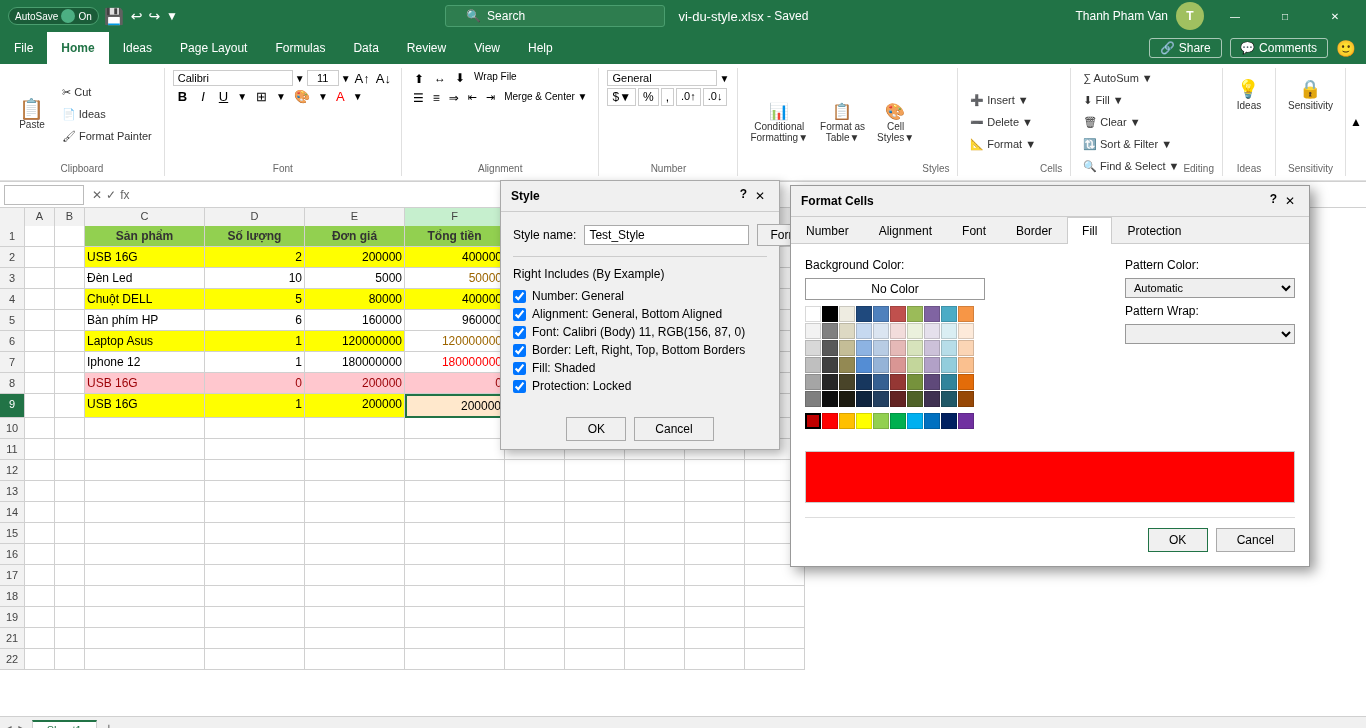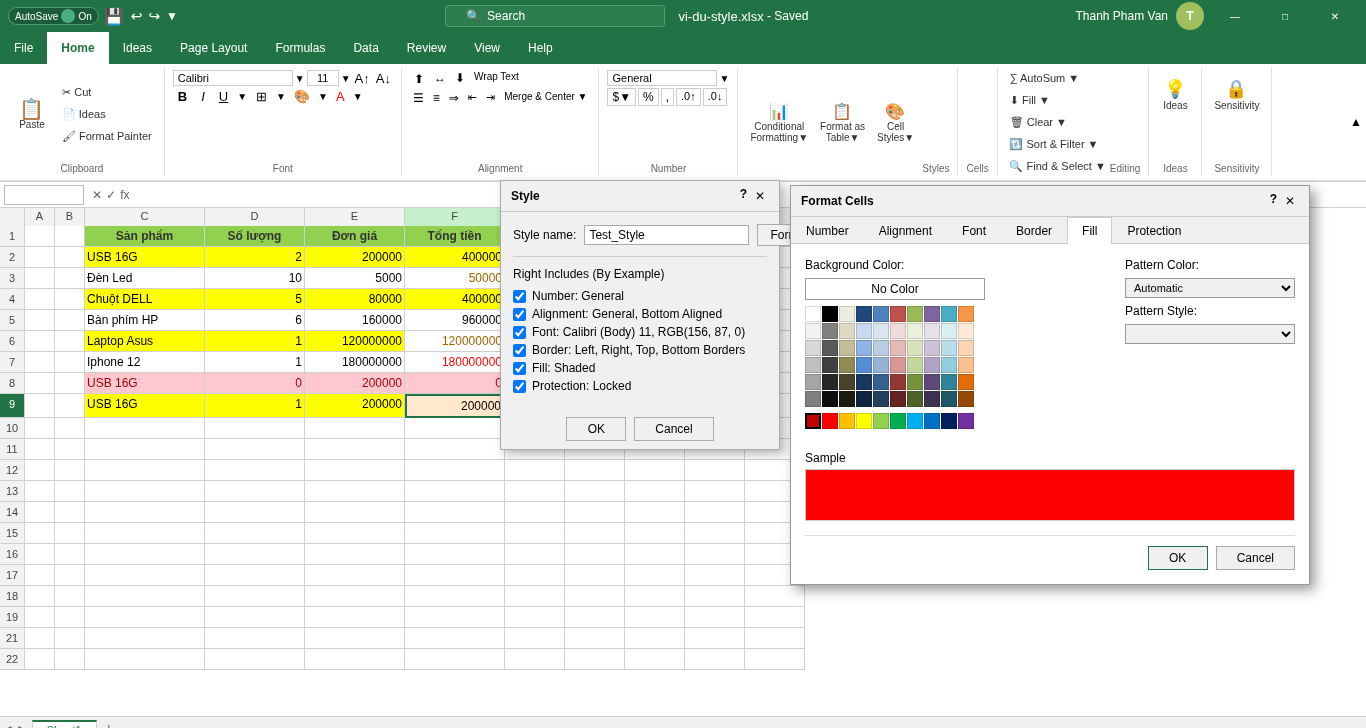--- a/index.html
+++ b/index.html
@@ -181,20 +181,25 @@
     <div class="ribbon-tab">File</div>
     <div class="ribbon-tab active">Home</div>
     <div class="ribbon-tab">Ideas</div>
     <div class="ribbon-tab">Page Layout</div>
     <div class="ribbon-tab">Formulas</div>
     <div class="ribbon-tab">Data</div>
     <div class="ribbon-tab">Review</div>
     <div class="ribbon-tab">View</div>
     <div class="ribbon-tab">Help</div>
     <div style="flex:1;"></div>
+    <div style="display:flex;align-items:center;gap:8px;padding-right:10px;">
+      <div style="border:1px solid rgba(255,255,255,0.6);border-radius:3px;padding:2px 10px;color:white;cursor:pointer;font-size:12px;">🔗 Share</div>
+      <div style="border:1px solid rgba(255,255,255,0.6);border-radius:3px;padding:2px 10px;color:white;cursor:pointer;font-size:12px;">💬 Comments</div>
+      <span style="font-size:16px;color:white;">🙂</span>
+    </div>
   </div>
 
   <div class="ribbon-content" style="background:#fff;">
 
     <div class="ribbon-group">
       <div class="ribbon-items">
         <div class="ribbon-btn" style="width:48px;">
           <div class="btn-icon">📋</div>
           <span style="font-size:10px;">Paste</span>
         </div>
@@ -232,21 +237,21 @@
       </div>
       <div class="ribbon-group-label">Font</div>
     </div>
 
     <div class="ribbon-group">
       <div style="display:flex;flex-direction:column;gap:2px;padding:2px 0;">
         <div style="display:flex;gap:3px;">
           <span style="cursor:pointer;font-size:12px;padding:1px 3px;border:1px solid transparent;">⬆</span>
           <span style="cursor:pointer;font-size:12px;padding:1px 3px;">↔</span>
           <span style="cursor:pointer;font-size:12px;padding:1px 3px;">⬇</span>
-          <span style="cursor:pointer;font-size:10px;padding:1px 3px;">Wrap Text</span>
+          <span style="cursor:pointer;font-size:10px;padding:1px 3px;">Wrap File</span>
         </div>
         <div style="display:flex;gap:3px;">
           <span style="cursor:pointer;font-size:12px;padding:1px 3px;">☰</span>
           <span style="cursor:pointer;font-size:12px;padding:1px 3px;">≡</span>
           <span style="cursor:pointer;font-size:12px;padding:1px 3px;">⇒</span>
           <span style="cursor:pointer;font-size:11px;padding:1px 3px;">⇤</span>
           <span style="cursor:pointer;font-size:11px;padding:1px 3px;">⇥</span>
           <span style="cursor:pointer;font-size:10px;padding:1px 3px;">Merge &amp; Center ▼</span>
         </div>
       </div>
@@ -289,20 +294,25 @@
         <div class="ribbon-btn" style="height:52px;font-size:10px;">
           <div style="font-size:16px;">🎨</div>
           <span>Cell</span>
           <span>Styles▼</span>
         </div>
       </div>
       <div class="ribbon-group-label" style="margin-top:auto;align-self:flex-end;">Styles</div>
     </div>
 
     <div class="ribbon-group" style="flex-direction:row;align-items:center;">
+      <div style="display:flex;flex-direction:column;gap:2px;">
+        <div class="ribbon-btn-small">➕ Insert ▼</div>
+        <div class="ribbon-btn-small">➖ Delete ▼</div>
+        <div class="ribbon-btn-small">📐 Format ▼</div>
+      </div>
       <div class="ribbon-group-label" style="align-self:flex-end;">Cells</div>
     </div>
 
     <div class="ribbon-group" style="flex-direction:row;align-items:center;">
       <div style="display:flex;flex-direction:column;gap:2px;">
         <div class="ribbon-btn-small">∑ AutoSum ▼</div>
         <div class="ribbon-btn-small">⬇ Fill ▼</div>
         <div class="ribbon-btn-small">🗑 Clear ▼</div>
         <div class="ribbon-btn-small">🔃 Sort &amp; Filter ▼</div>
         <div class="ribbon-btn-small">🔍 Find &amp; Select ▼</div>
@@ -837,31 +847,30 @@
       </div>
       <div class="col-right">
         <div class="pattern-section">
           <div class="pattern-row">
             <div class="pattern-label">Pattern Color:</div>
           </div>
           <select class="pattern-select">
             <option>Automatic</option>
           </select>
           <div class="pattern-row">
-            <div class="pattern-label">Pattern Style:</div>
+            <div class="pattern-label">Pattern Wrap:</div>
           </div>
           <select class="pattern-select">
             <option></option>
           </select>
         </div>
       </div>
     </div>
 
     <div class="sample-section">
-      <div class="sample-label">Sample</div>
       <div class="sample-box"></div>
     </div>
 
     <div class="fc-dialog-buttons">
       <button class="fc-dialog-btn primary">OK</button>
       <button class="fc-dialog-btn">Cancel</button>
     </div>
   </div>
 </div>
 

